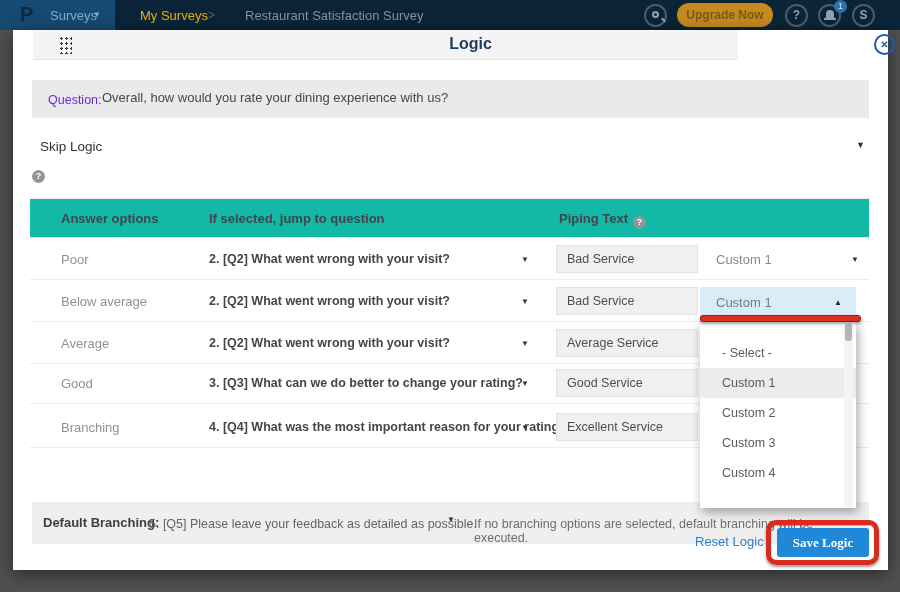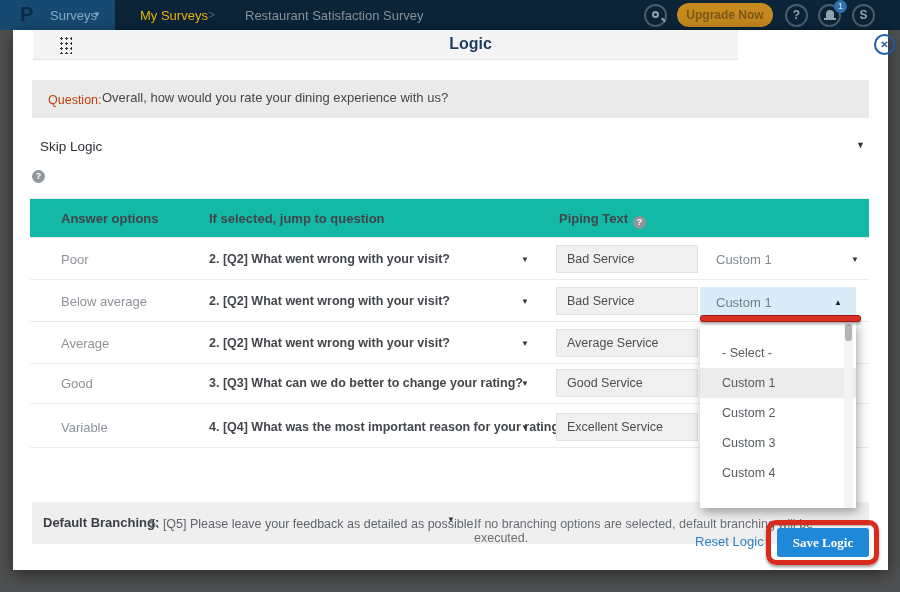--- a/index.html
+++ b/index.html
@@ -37,21 +37,21 @@
   .modal { position:absolute; left:13px; top:30px; width:875px; height:540px; background:#ffffff; z-index:20;
            box-shadow:0 4px 16px rgba(0,0,0,0.5); }
   .m-header { position:absolute; left:0; top:0; width:705px; height:30px; background:#f4f4f4; border-bottom:1px solid #e2e2e2;margin-left:20px; }
   .drag-dots { position:absolute; left:26px; top:6px; width:13px; height:18px;
                background-image:radial-gradient(#3a3a3a 1.1px, transparent 1.3px); background-size:5px 5px; cursor:move; }
   .m-title { position:absolute; left:0; top:5px; width:875px; text-align:center; font-size:16px; font-weight:bold; color:#1c3d5f; }
   .close-btn { position:absolute; left:841px; top:4px; width:21px; height:21px; border:2px solid #1e5da5; border-radius:50%;
                color:#1e5da5; font-size:10px; font-weight:bold; text-align:center; line-height:17px; cursor:pointer; }
 
   .q-bar { position:absolute; left:19px; top:50px; width:837px; height:38px; background:#eaeaea; }
-  .q-label { position:absolute; left:16px; top:13px; font-size:12.5px; color:#c2410c; }
+  .q-label { position:absolute; left:16px; top:13px; font-size:12.5px; color:#6d28d9; }
   .q-text { position:absolute; left:70px; top:10px; font-size:13px; color:#43474b; }
 
   .skip-row { position:absolute; left:19px; top:102px; width:837px; height:30px; cursor:pointer; }
   .skip-label { position:absolute; left:8px; top:7px; font-size:13.5px; color:#2f3337; }
   .skip-caret { position:absolute; right:4px; top:8px; font-size:9px; color:#333; }
 
   .help-icon { display:inline-block; width:13px; height:13px; background:#8f979c; border-radius:50%;
                color:#fff; font-size:9px; font-weight:bold; text-align:center; line-height:13px; }
   .logic-help { position:absolute; left:19px; top:140px; }
 
@@ -173,21 +173,21 @@
   </div>
 
   <div class="lrow r3">
     <span class="c-opt">Good</span>
     <span class="c-jump">3. [Q3] What can we do better to change your rating?</span>
     <span class="c-jcaret">▼</span>
     <div class="c-pipe">Good Service</div>
   </div>
 
   <div class="lrow r4">
-    <span class="c-opt">Variable</span>
+    <span class="c-opt">Branching</span>
     <span class="c-jump">4. [Q4] What was the most important reason for your rating?</span>
     <span class="c-jcaret">▼</span>
     <div class="c-pipe">Excellent Service</div>
   </div>
 
   <div class="sel-cell">
     <span class="sel-text">Custom 1</span>
     <span class="sel-caret">▲</span>
   </div>
   <div class="red-bar"></div>

